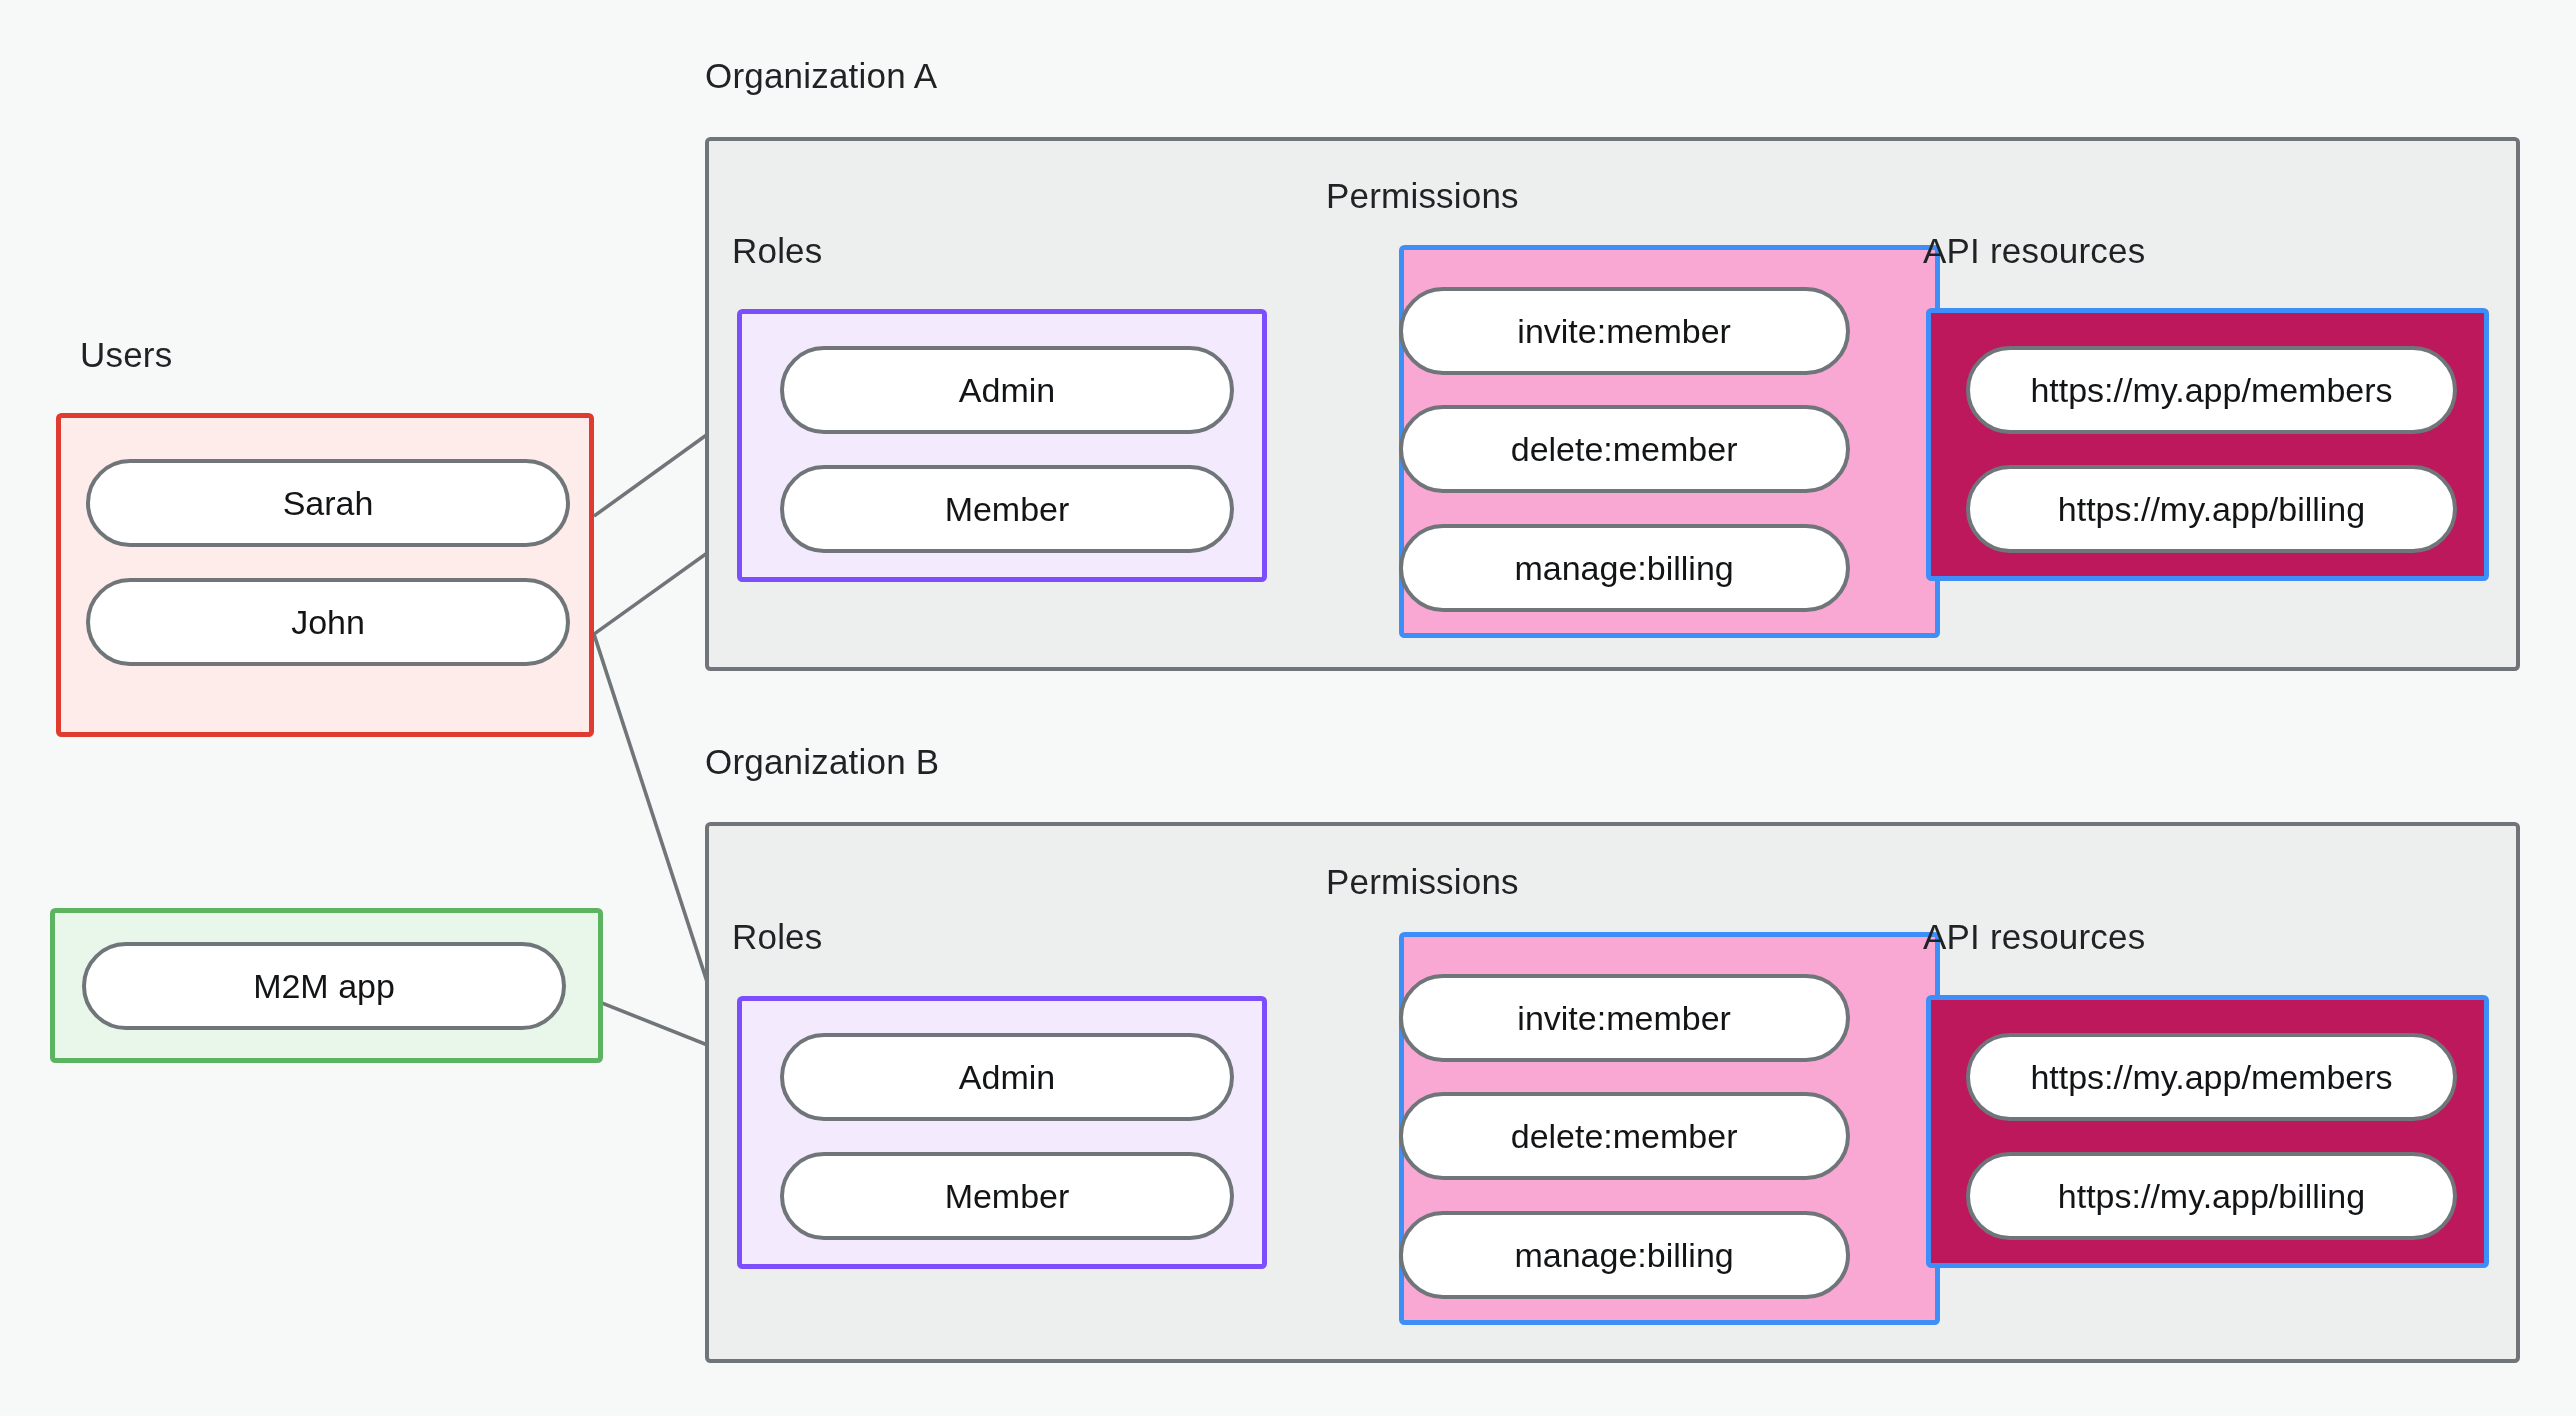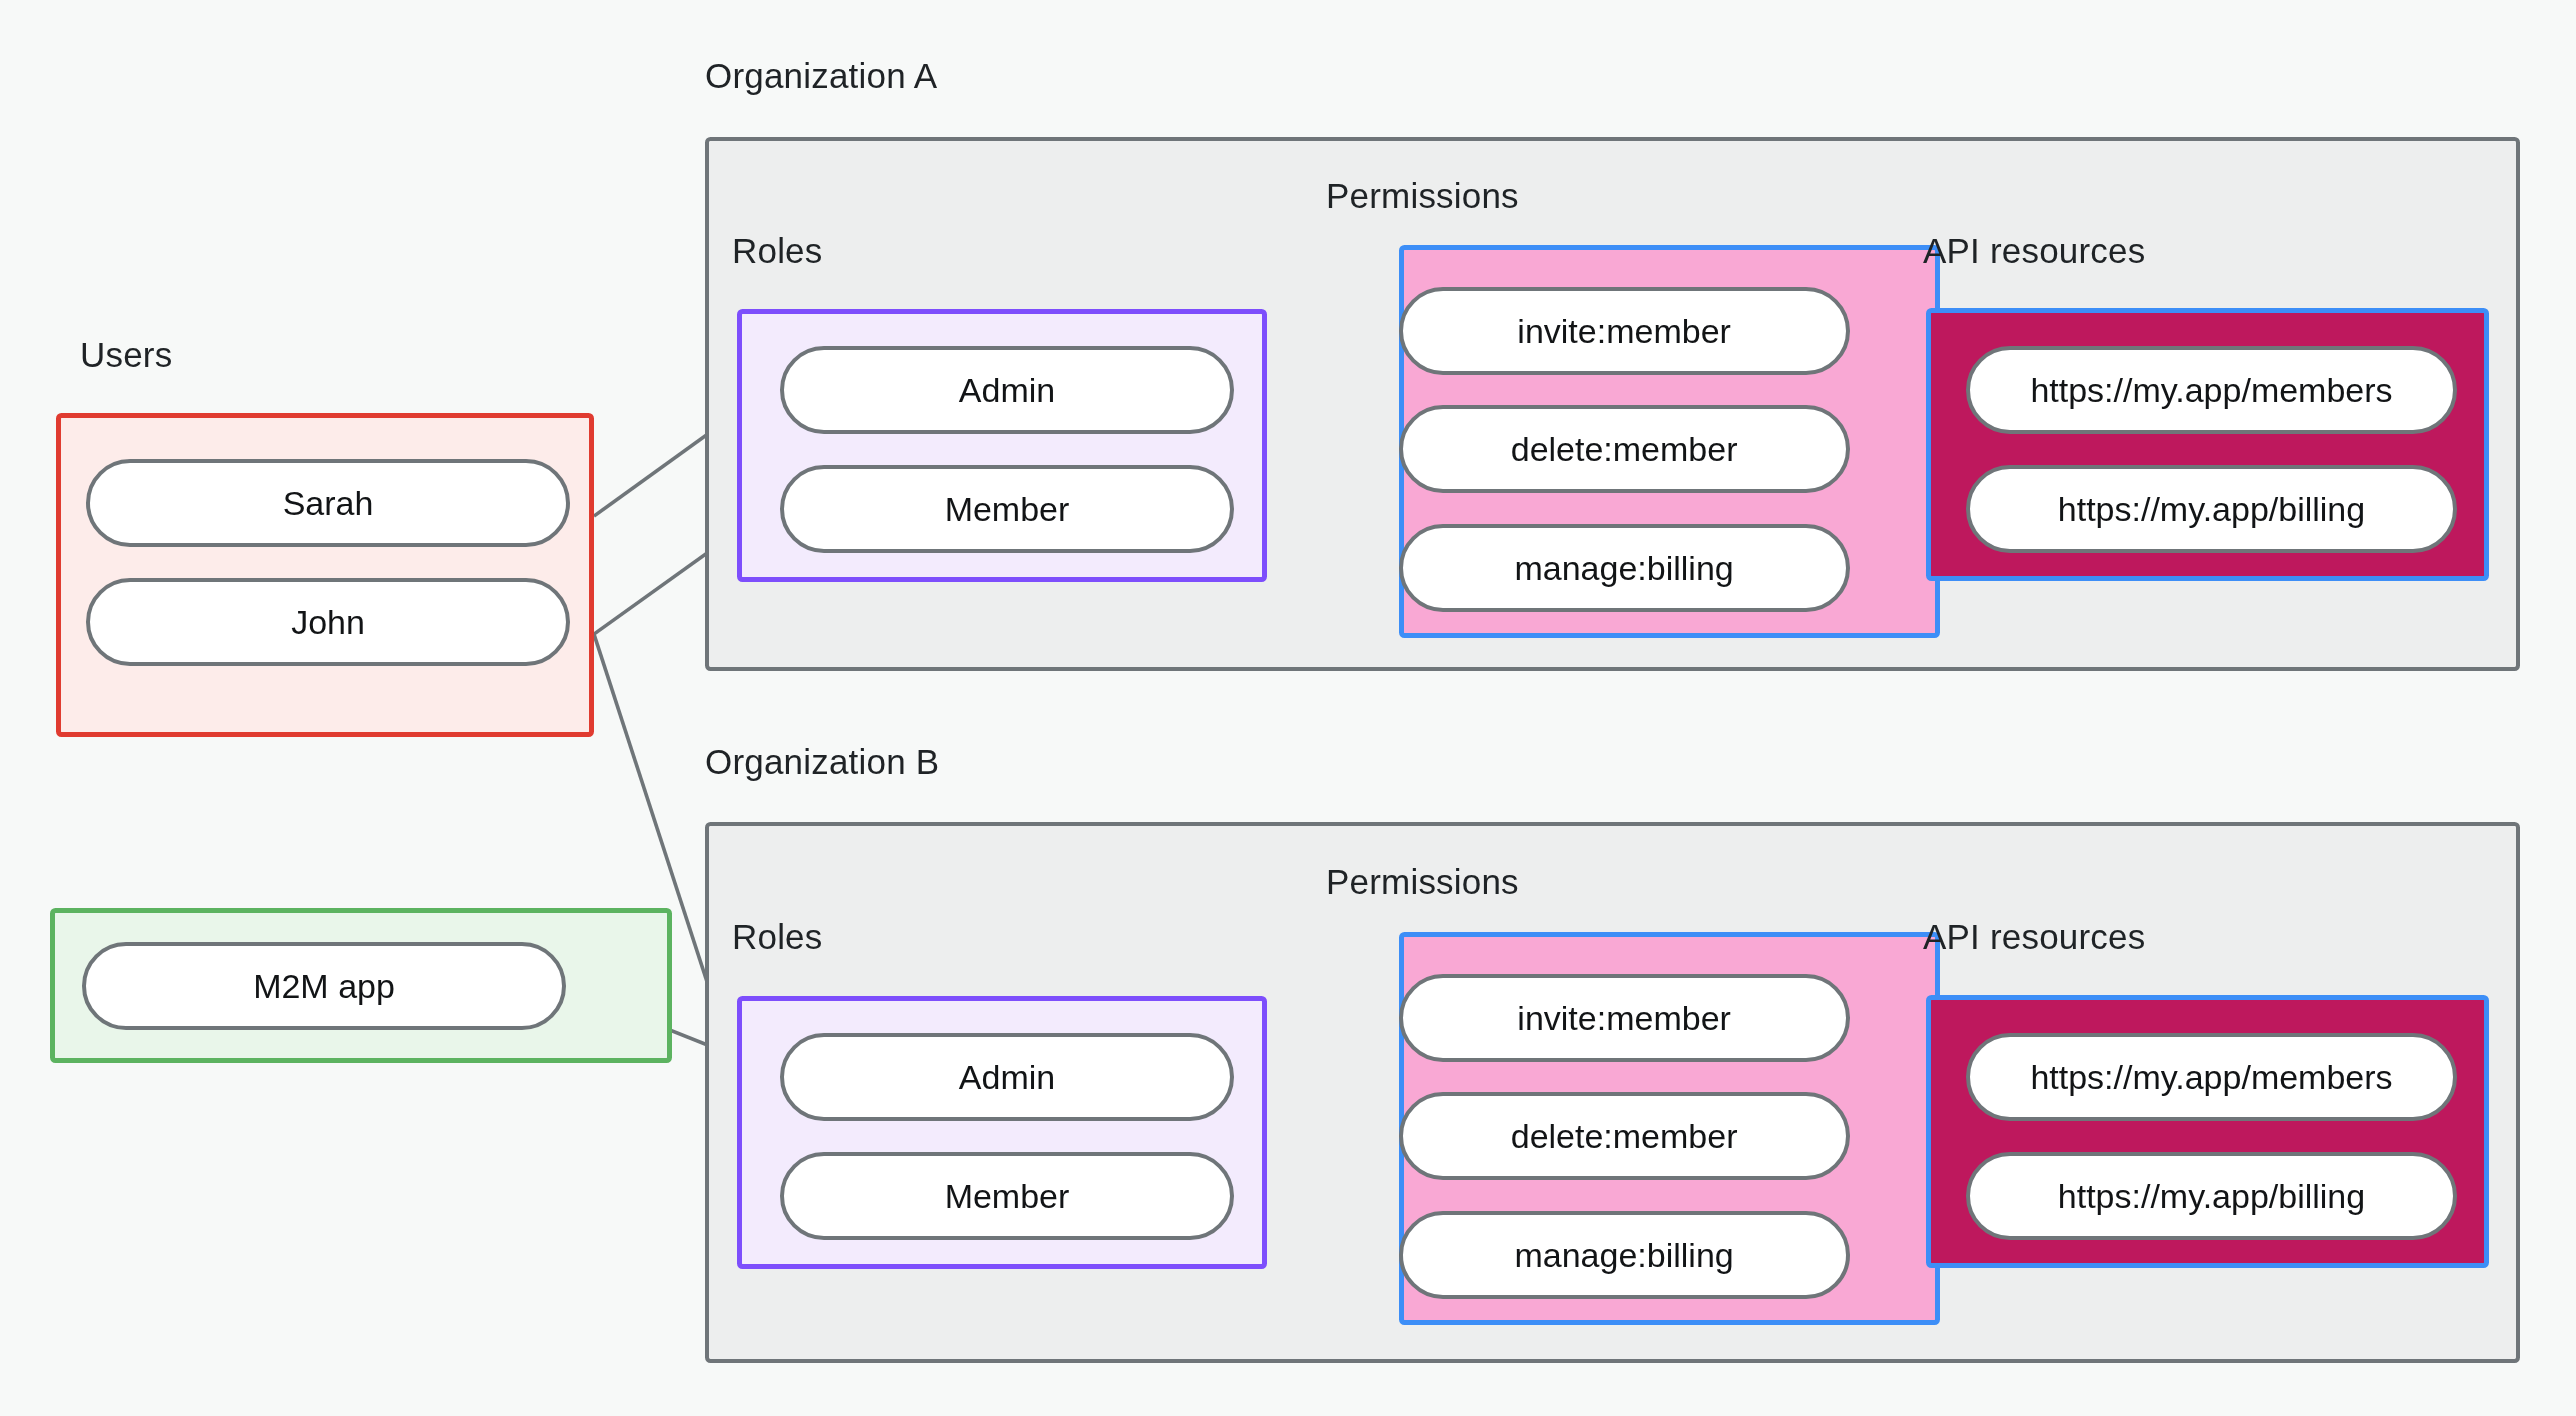--- a/index.html
+++ b/index.html
@@ -132,21 +132,21 @@
   </svg>
 
   <div class="group-label" style="left:56px; top:335px;margin-left:24px;">Users</div>
 
   <div class="container-box users-box" style="left:56px; top:413px; width:538px; height:324px;padding-left:32px;">
     <div class="pill" style="left:25px; top:41px; width:484px; height:88px;">Sarah</div>
     <div class="pill" style="left:25px; top:160px; width:484px; height:88px;">John</div>
   </div>
 
 
-  <div class="container-box m2m-box" style="left:50px; top:908px; width:622px; height:155px;text-align:center;">
+  <div class="container-box m2m-box" style="left:50px; top:908px; width:553px; height:155px;text-align:center;">
     <div class="pill" style="left:27px; top:29px; width:484px; height:88px;">M2M app</div>
   </div>
 
   <div class="group-label" style="left:705px; top:56px;">Organization A</div>
 
   <div class="container-box org-box" style="left:705px; top:137px; width:1815px; height:534px;"></div>
 
   <div class="group-label" style="left:732px; top:231px;">Roles</div>
 
   <div class="container-box roles-box" style="left:737px; top:309px; width:530px; height:273px;">

